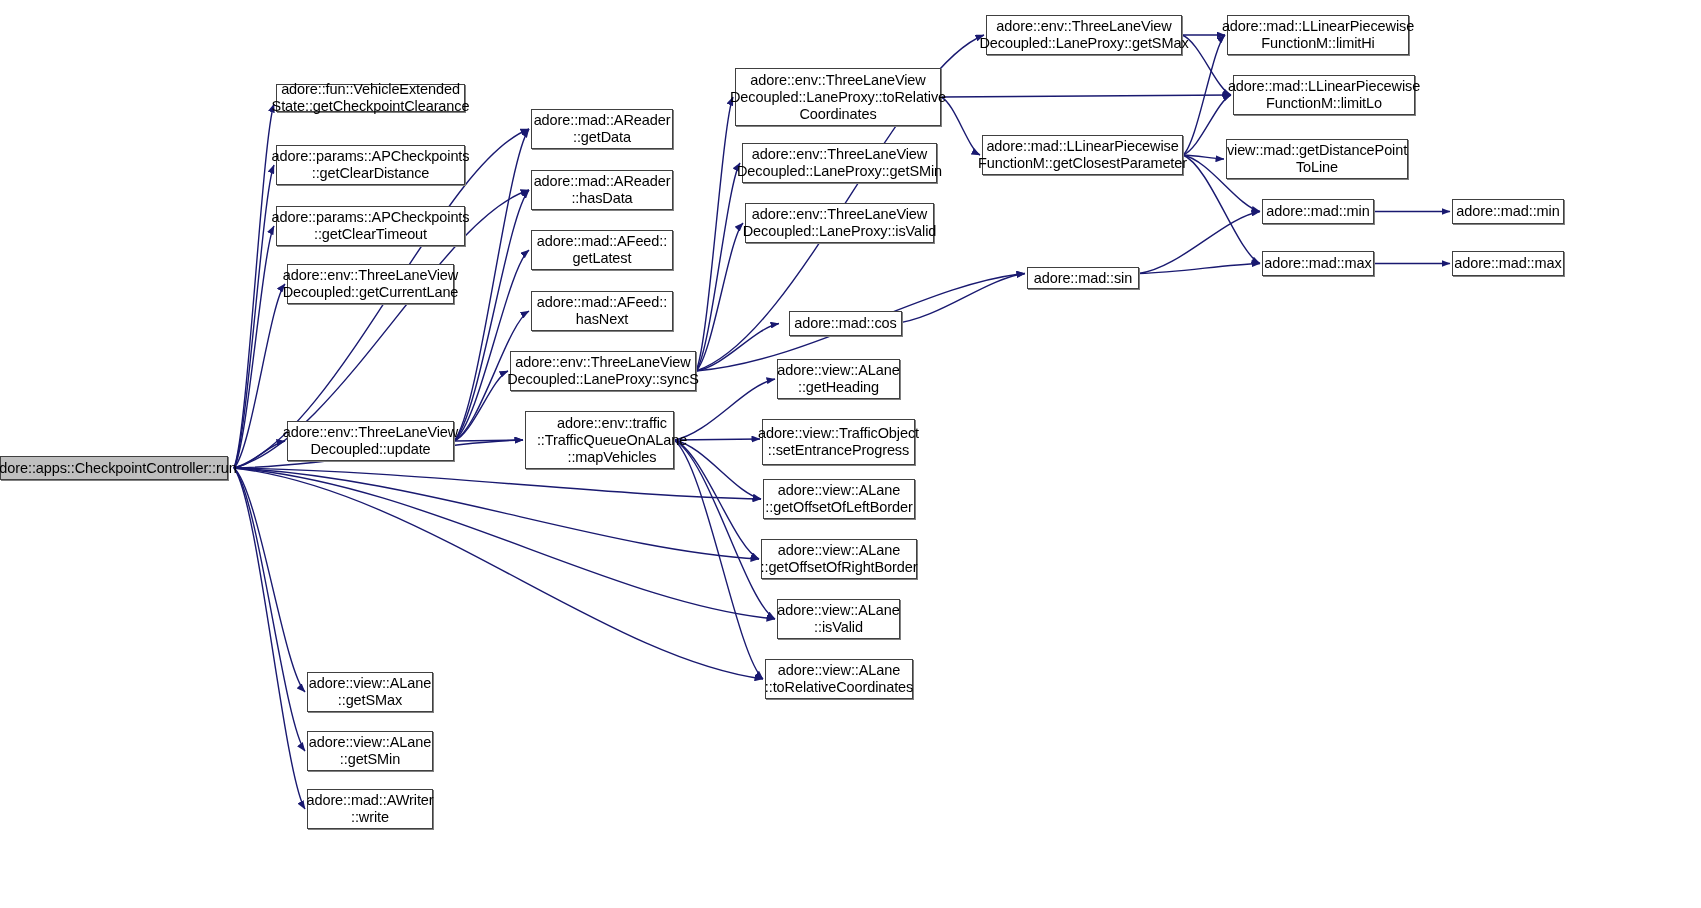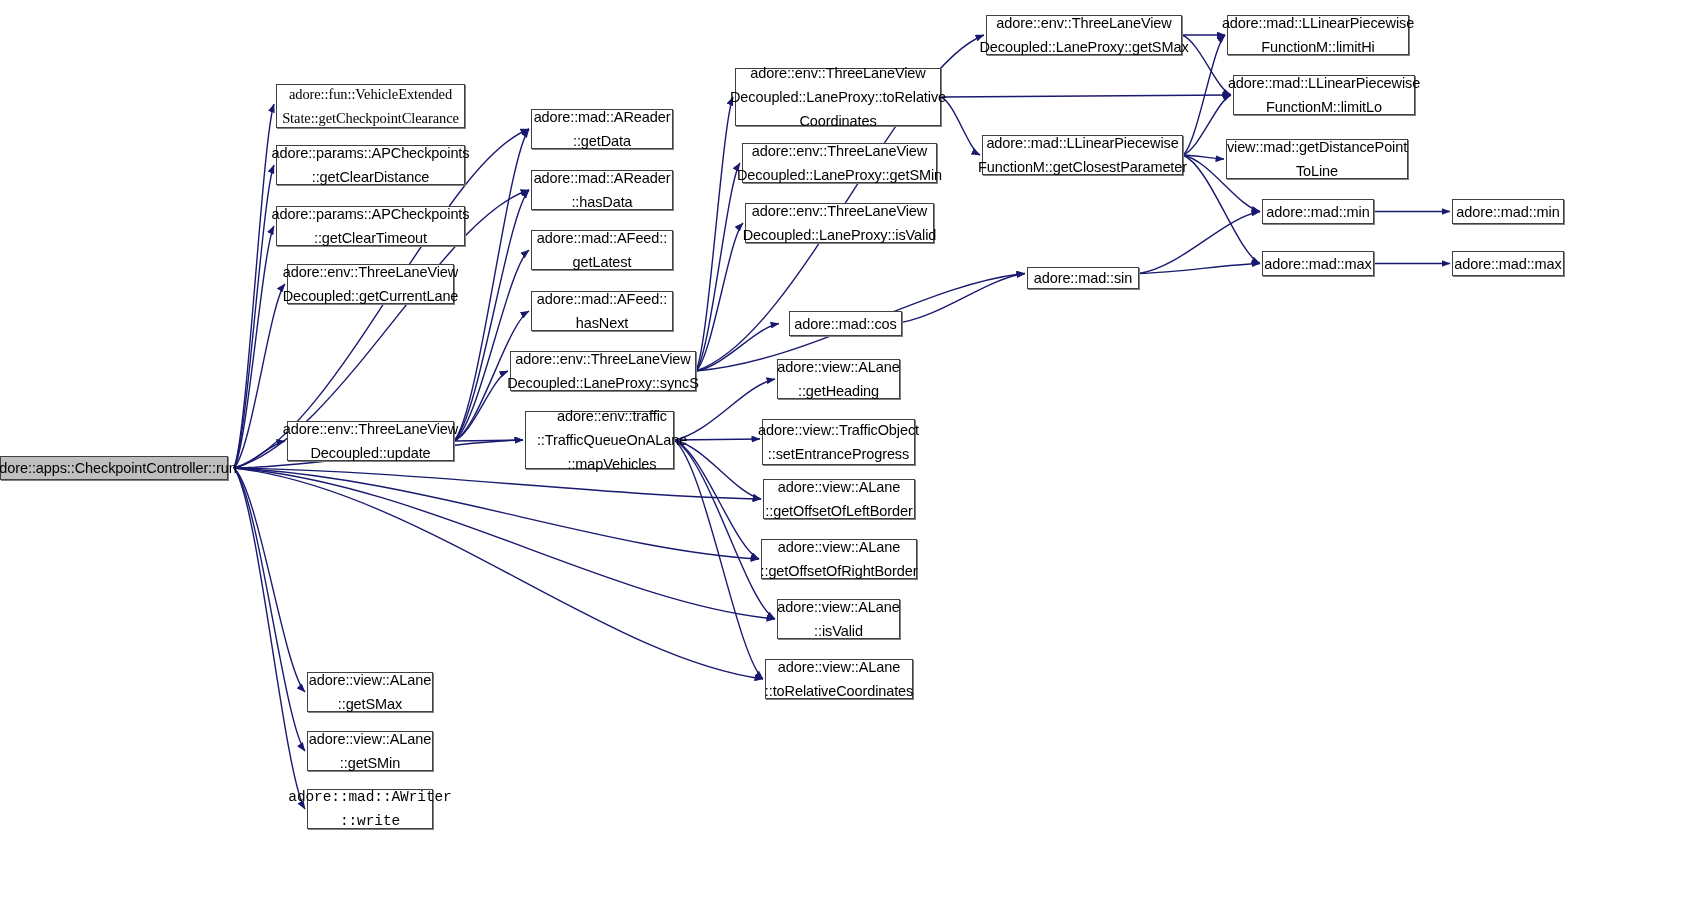--- a/index.html
+++ b/index.html
@@ -29,21 +29,21 @@
     position: absolute;
     box-sizing: border-box;
     border: 1px solid #404040;
     background: #ffffff;
     color: #000000;
     display: flex;
     align-items: center;
     justify-content: center;
     text-align: center;
     font-size: 14.5px;
-    line-height: 24px;
+    line-height: 17px;
     letter-spacing: -0.1px;
     padding: 1px 3px;
     white-space: pre-line;
     box-shadow: 1px 1px 0 #808080;
   }
   .node.root {
     background: #bfbfbf;
     border: 1px solid #404040;
   }
 </style>
@@ -102,35 +102,35 @@
         <path d="M1183,155 C1209.95,160.65 1236.9,205.85 1260,211.5" fill="none" stroke="#191970" stroke-width="1.4" marker-end="url(#arrowhead)"></path>
         <path d="M1183,155 C1209.95,165.85 1236.9,252.65 1260,263.5" fill="none" stroke="#191970" stroke-width="1.4" marker-end="url(#arrowhead)"></path>
         <path d="M1139,273.5 C1181.35,267.3 1223.7,217.7 1260,211.5" fill="none" stroke="#191970" stroke-width="1.4" marker-end="url(#arrowhead)"></path>
         <path d="M1139,273.5 C1181.35,272.5 1223.7,264.5 1260,263.5" fill="none" stroke="#191970" stroke-width="1.4" marker-end="url(#arrowhead)"></path>
         <path d="M1374,211.5 L1450,211.5" fill="none" stroke="#191970" stroke-width="1.4" marker-end="url(#arrowhead)"></path>
         <path d="M1374,263.5 L1450,263.5" fill="none" stroke="#191970" stroke-width="1.4" marker-end="url(#arrowhead)"></path>
       </g>
   </svg>
   <div id="nodes-group">
       <div class="node root" style="left: 0; top: 456px; width: 228px; height: 24px;">adore::apps::CheckpointController::run</div>
-      <div class="node" style="left: 276px; top: 84px; width: 189px; height: 44px; font-family: Liberation Serif, serif;">adore::fun::VehicleExtended
+      <div class="node" style="left: 276px; top: 84px; width: 189px; height: 28px;">adore::fun::VehicleExtended
 State::getCheckpointClearance</div>
       <div class="node" style="left: 276px; top: 145px; width: 189px; height: 40px;">adore::params::APCheckpoints
 ::getClearDistance</div>
       <div class="node" style="left: 276px; top: 206px; width: 189px; height: 40px;">adore::params::APCheckpoints
 ::getClearTimeout</div>
       <div class="node" style="left: 287px; top: 264px; width: 167px; height: 40px;">adore::env::ThreeLaneView
 Decoupled::getCurrentLane</div>
       <div class="node" style="left: 287px; top: 421px; width: 167px; height: 40px;">adore::env::ThreeLaneView
 Decoupled::update</div>
       <div class="node" style="left: 307px; top: 672px; width: 126px; height: 40px;">adore::view::ALane
 ::getSMax</div>
       <div class="node" style="left: 307px; top: 731px; width: 126px; height: 40px;">adore::view::ALane
 ::getSMin</div>
-      <div class="node" style="left: 307px; top: 789px; width: 126px; height: 40px; font-family: Liberation Mono, monospace;">adore::mad::AWriter
+      <div class="node" style="left: 307px; top: 789px; width: 126px; height: 40px;">adore::mad::AWriter
 ::write</div>
       <div class="node" style="left: 531px; top: 109px; width: 142px; height: 40px;">adore::mad::AReader
 ::getData</div>
       <div class="node" style="left: 531px; top: 170px; width: 142px; height: 40px;">adore::mad::AReader
 ::hasData</div>
       <div class="node" style="left: 531px; top: 230px; width: 142px; height: 40px;">adore::mad::AFeed::
 getLatest</div>
       <div class="node" style="left: 531px; top: 291px; width: 142px; height: 40px;">adore::mad::AFeed::
 hasNext</div>
       <div class="node" style="left: 510px; top: 351px; width: 186px; height: 40px;">adore::env::ThreeLaneView

